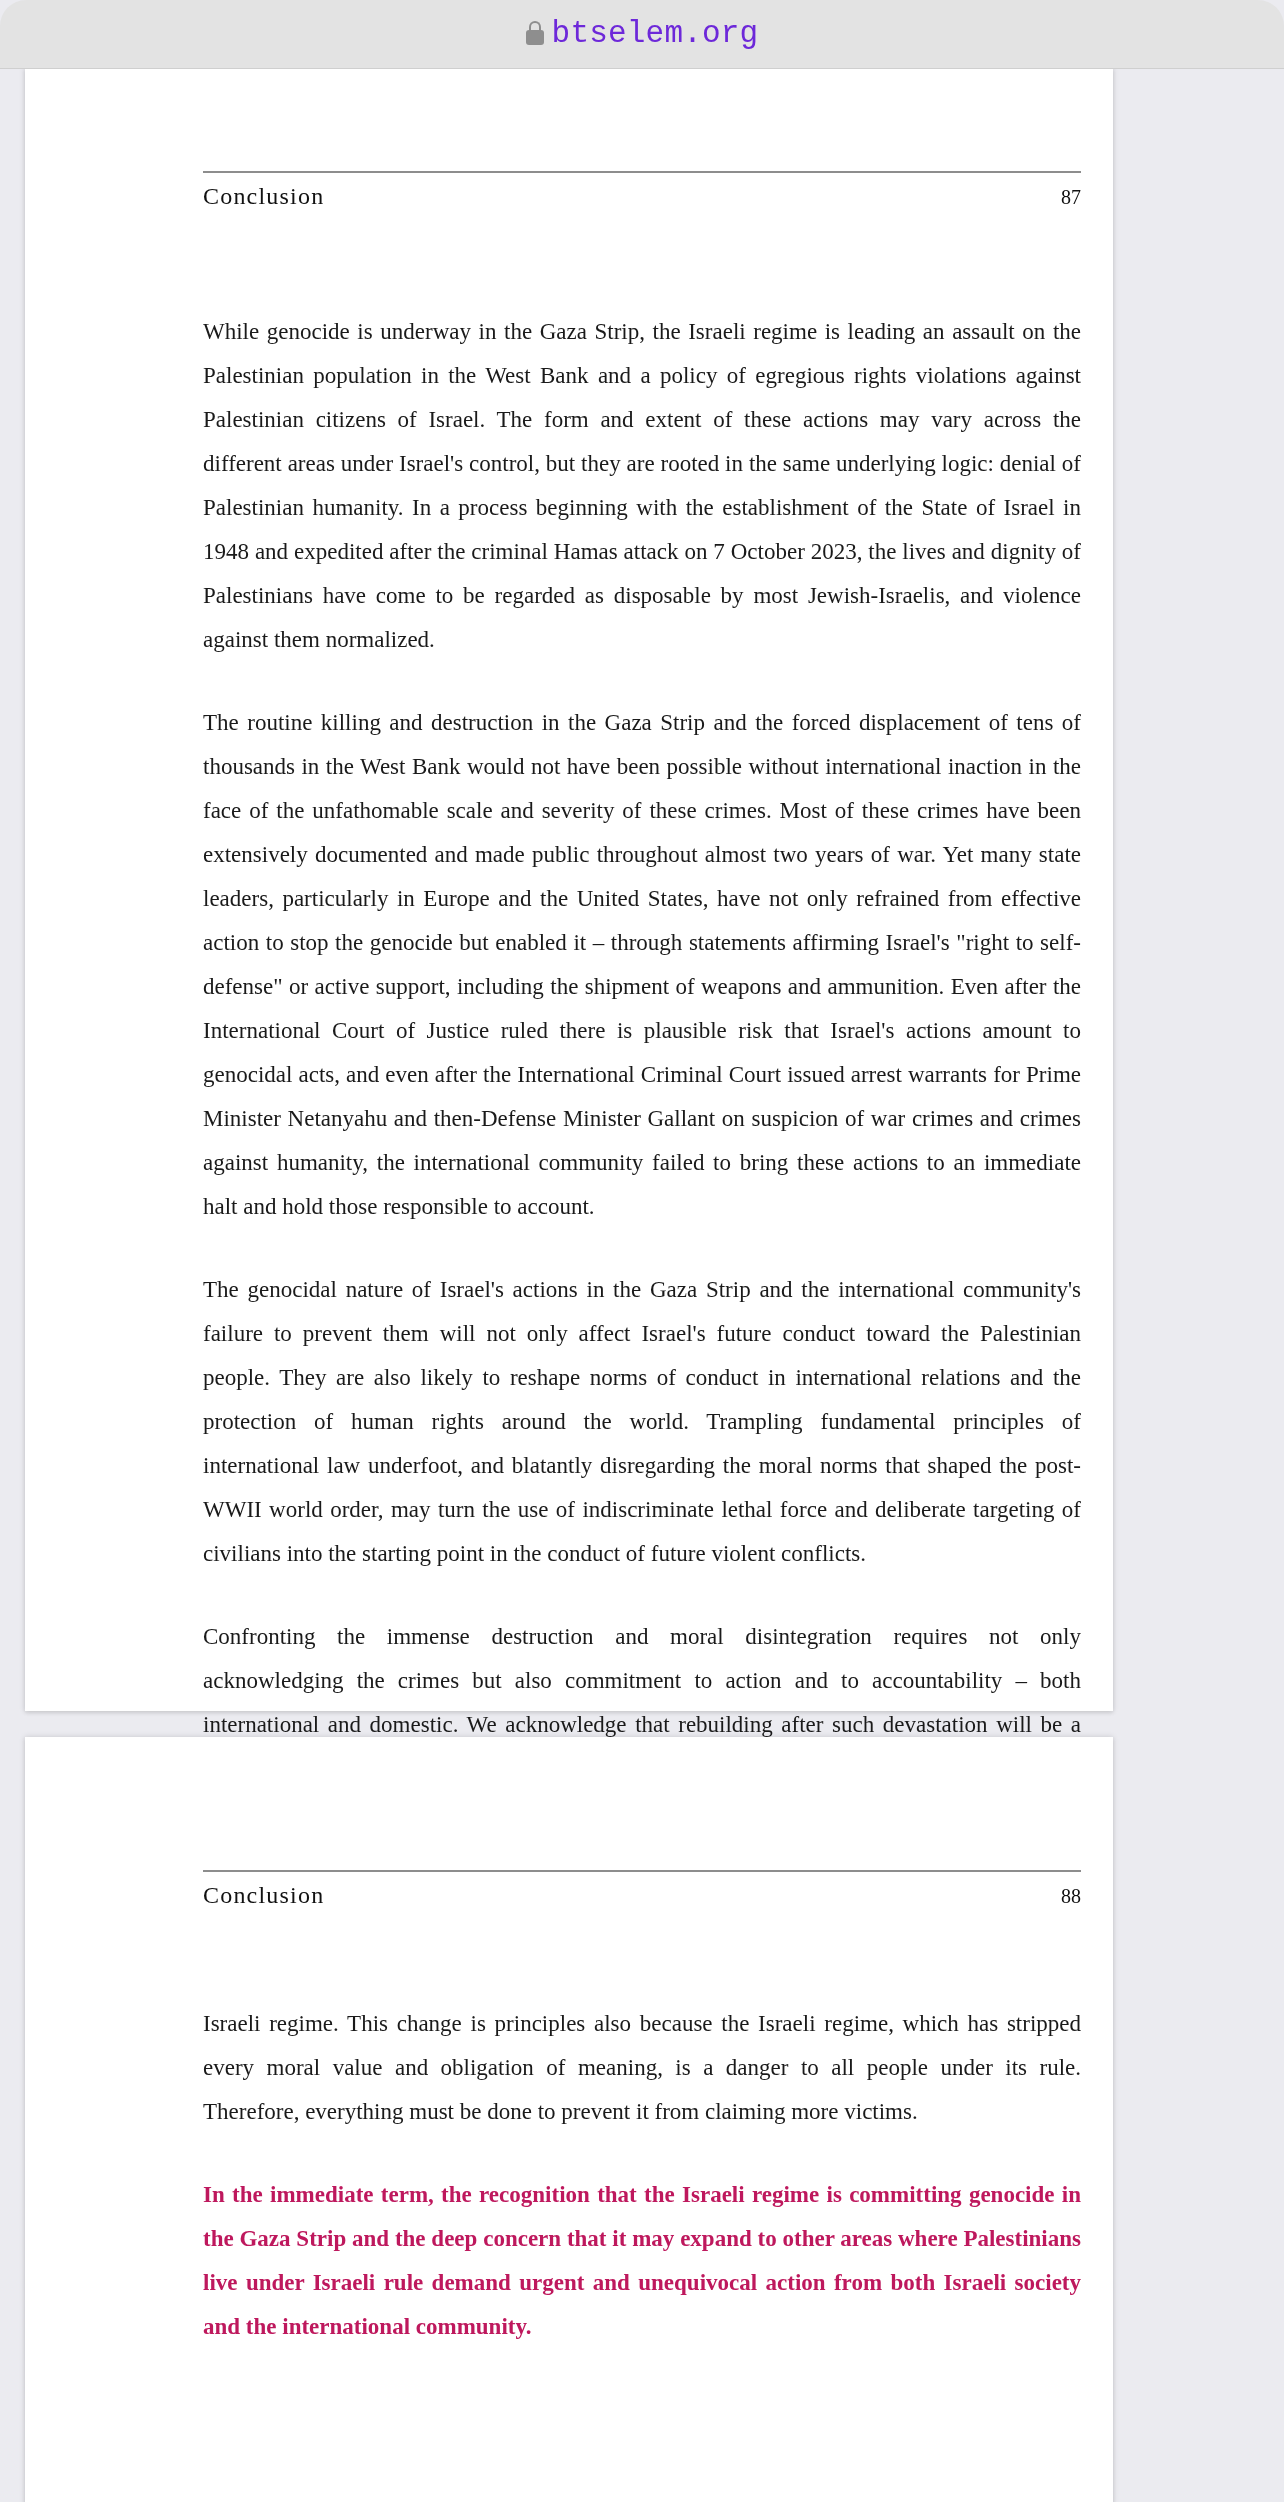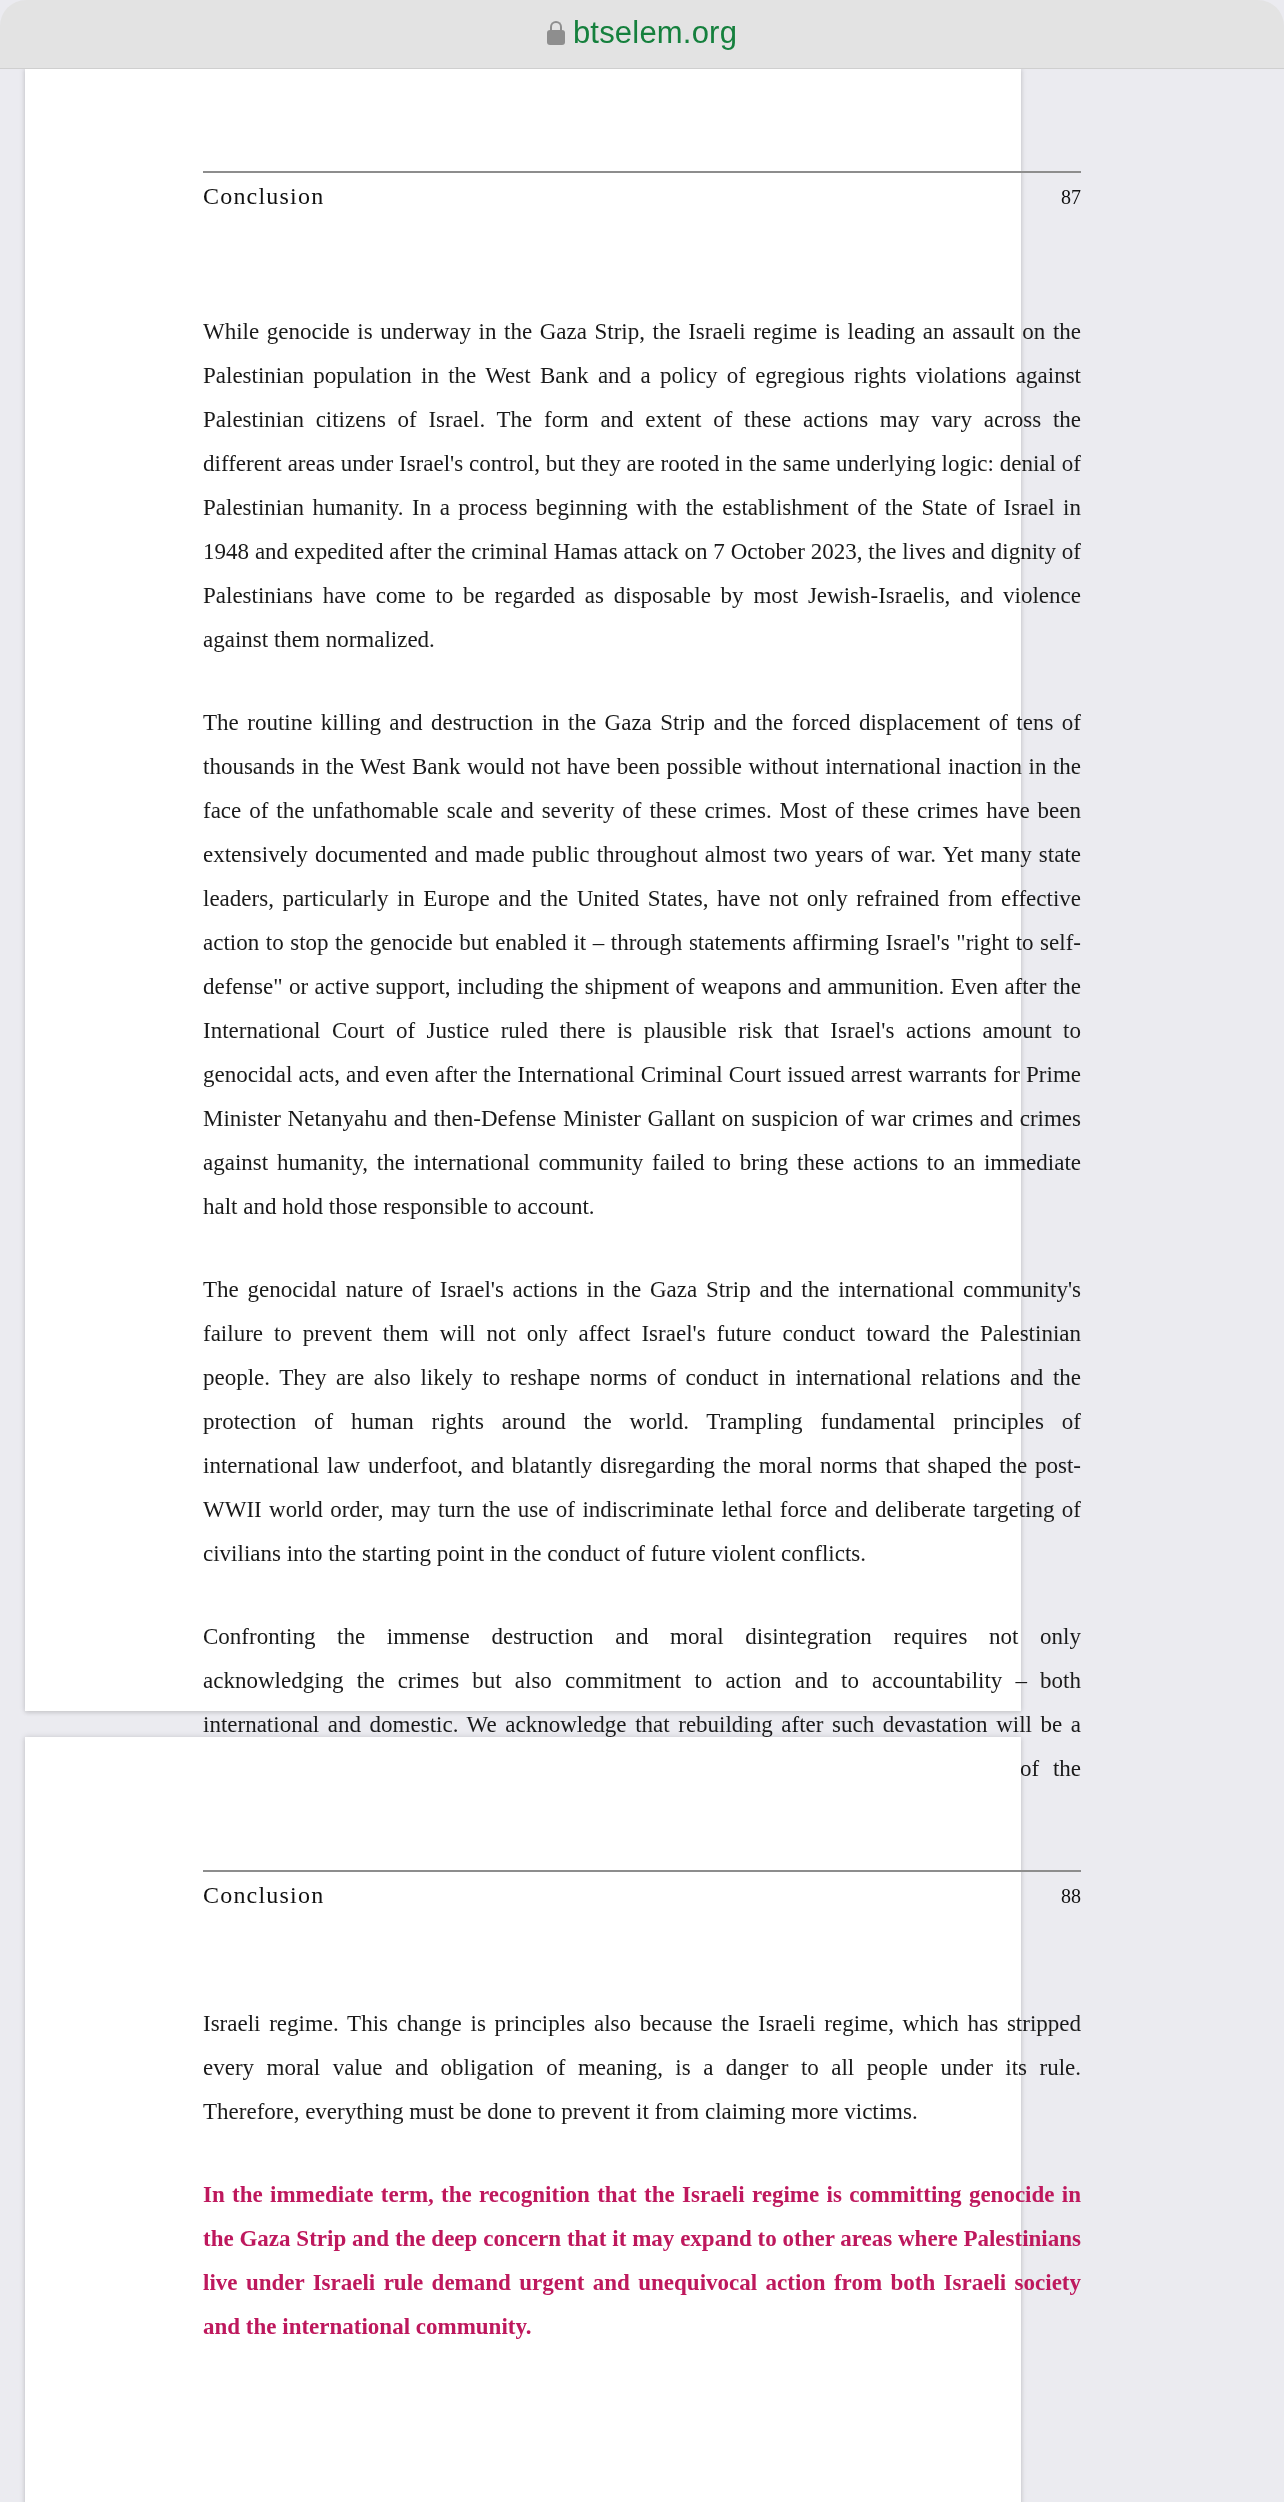--- a/index.html
+++ b/index.html
@@ -45,29 +45,29 @@
     border-radius: 6px 6px 0 0;
   }
   .lock-icon .body {
     position: absolute;
     left: 0; top: 10px;
     width: 18px; height: 15px;
     background: #8e8e8e;
     border-radius: 3px;
   }
   .url-text {
-    font-family: Liberation Sans, sans-serif;
+    font-family: Liberation Mono, monospace;
     font-size: 31px;
-    color: #15803d;
+    color: #6d28d9;
     letter-spacing: 0.2px;
   }
   .page {
     position: absolute;
     left: 25px;
-    width: 996px;
+    width: 1088px;
     background: #ffffff;
     box-shadow: 0 0 6px rgba(0,0,0,0.14), 0 2px 4px rgba(0,0,0,0.08);
   }
   #page1 { top: 68px; height: 1643px; }
   #page2 { top: 1737px; height: 800px; }
   .content {
     position: absolute;
     left: 178px;
     width: 878px;
   }

